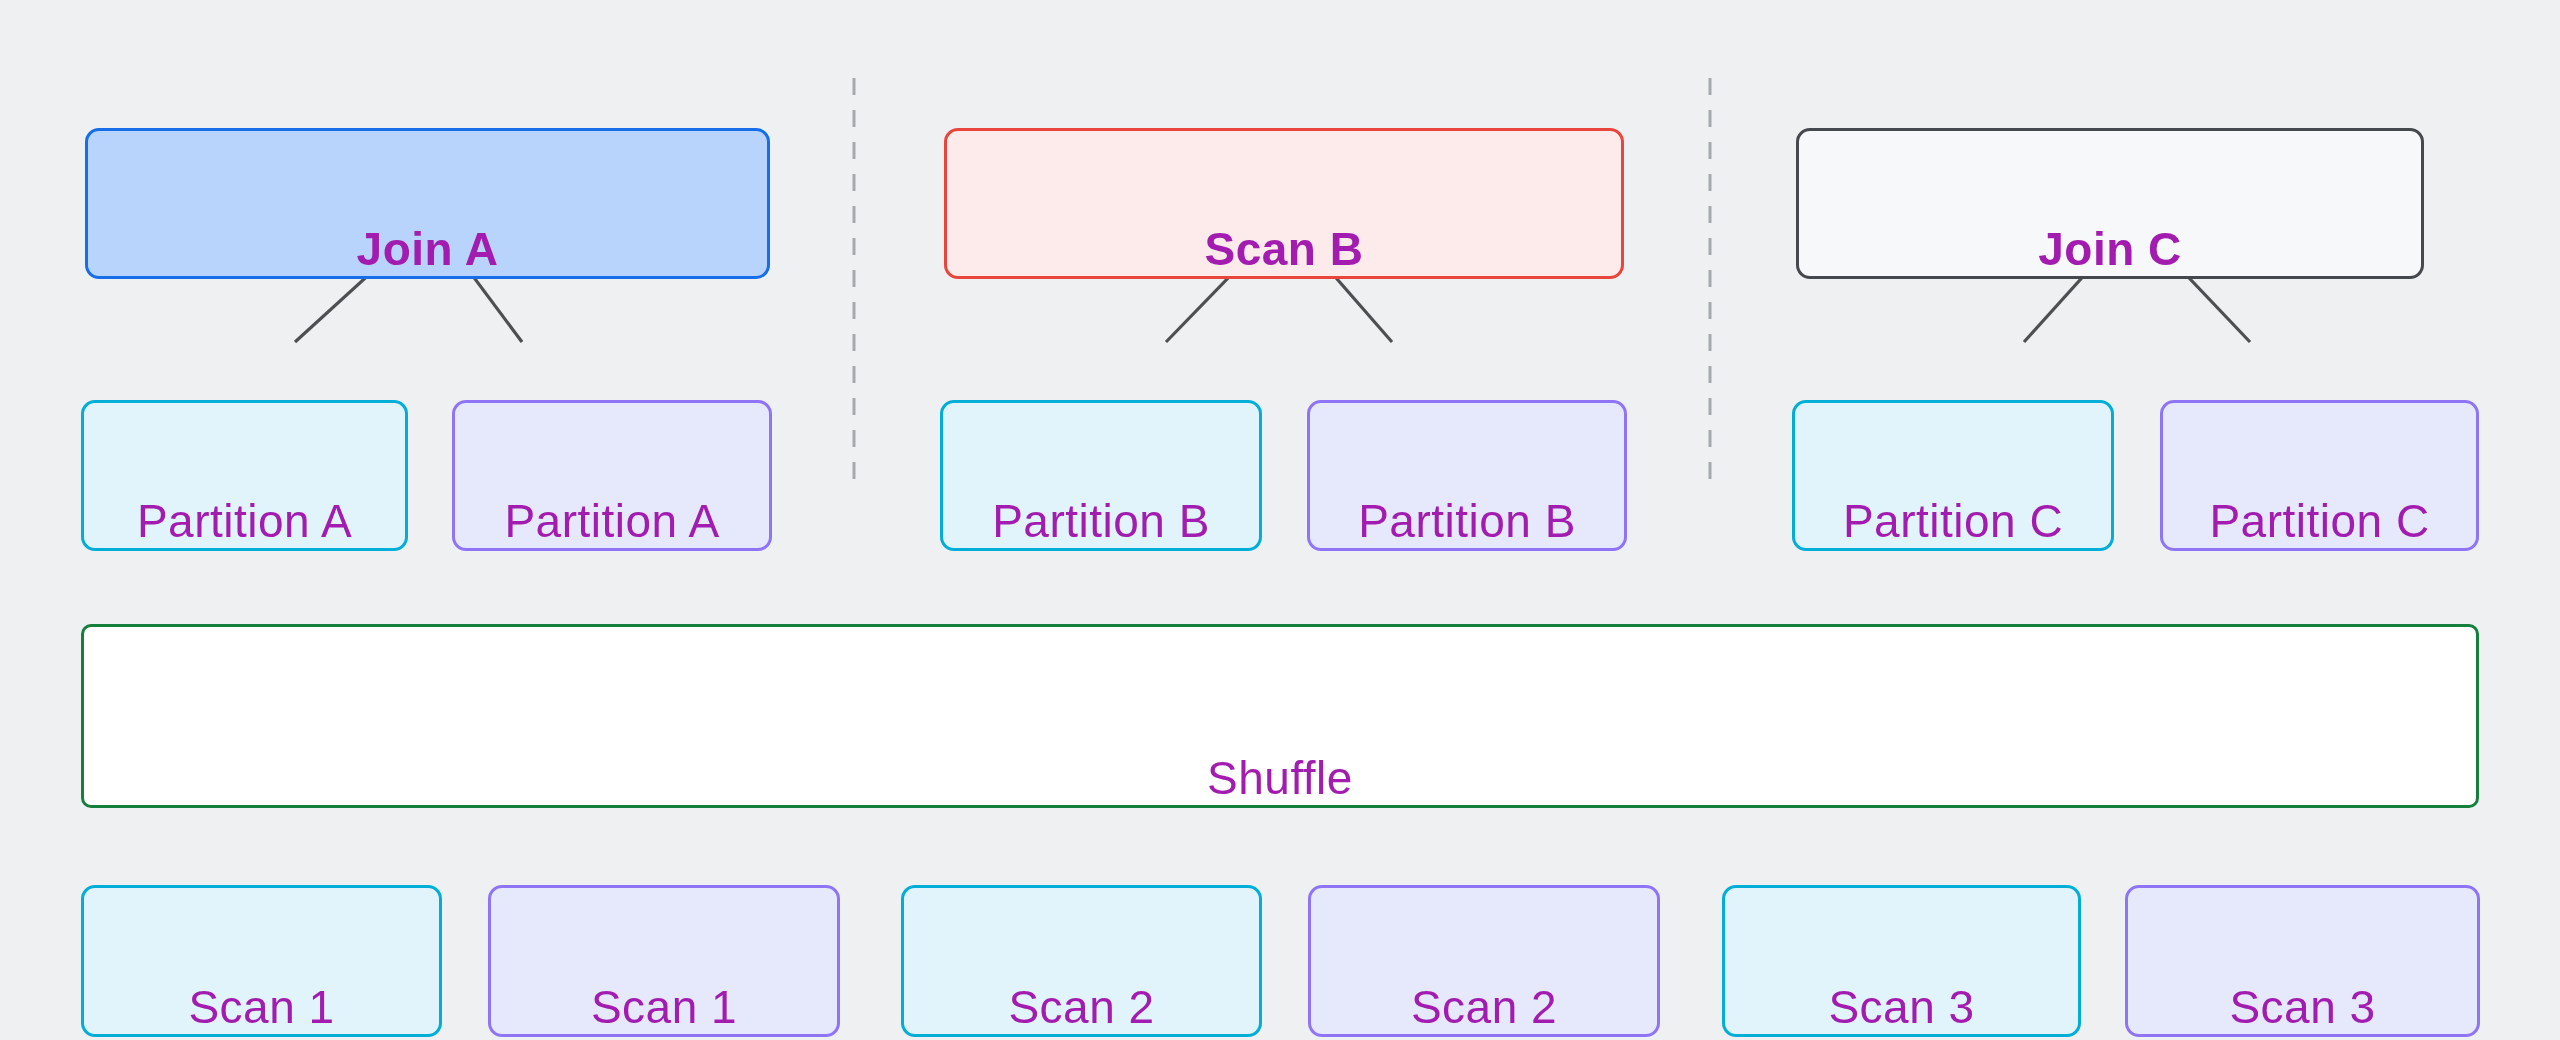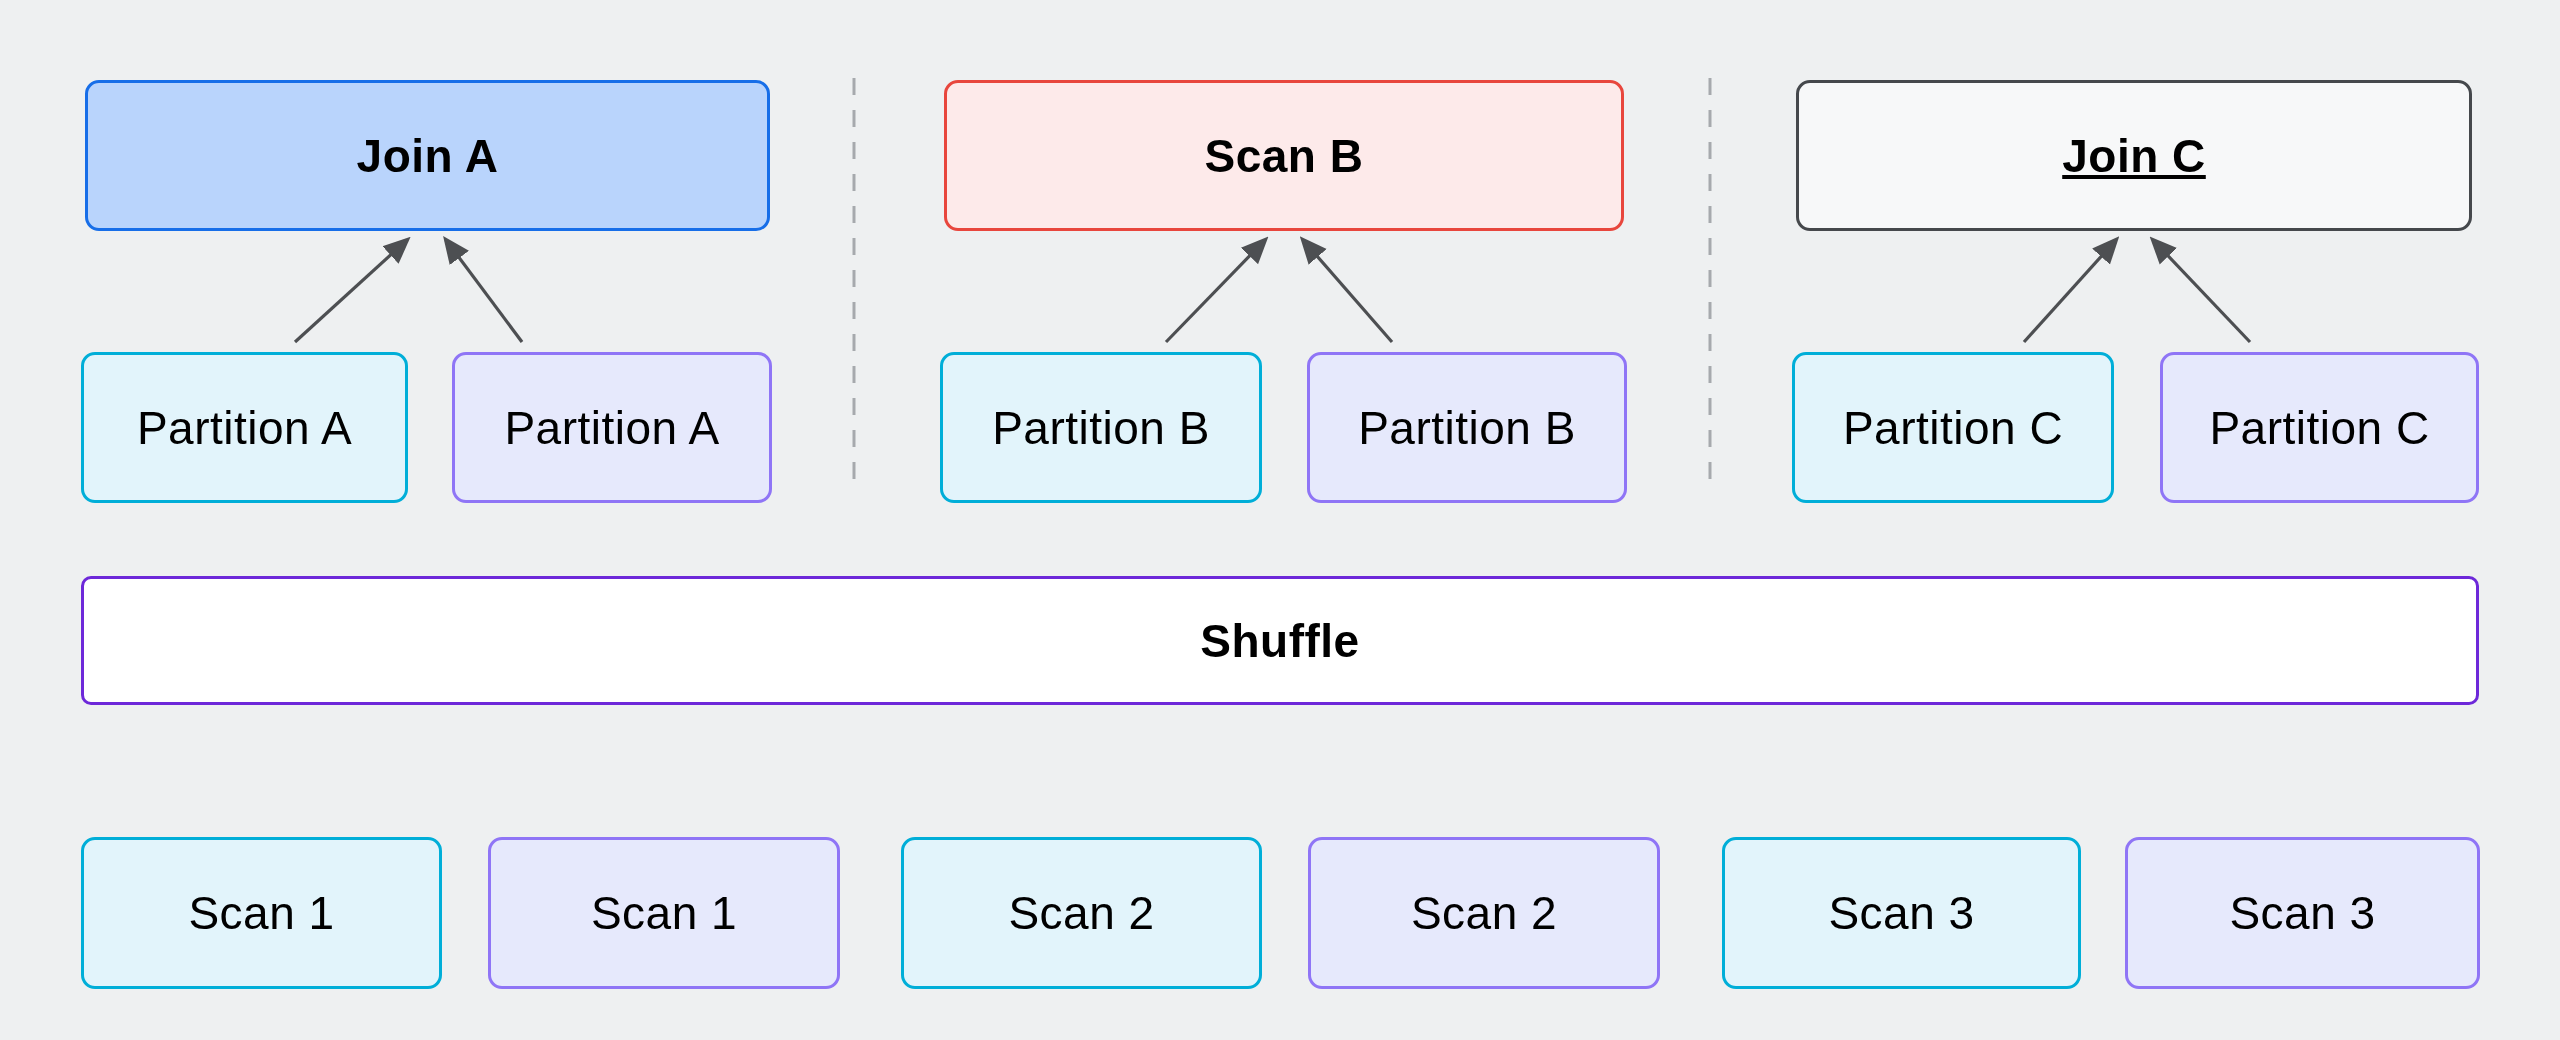--- a/index.html
+++ b/index.html
@@ -12,51 +12,52 @@
   }
   #canvas {
     position: relative;
     width: 2560px;
     height: 1040px;
     background: #eef0f1;
   }
   .node {
     position: absolute;
     display: flex;
-    align-items: center;
+    align-items: flex-end;
     justify-content: center;
     box-sizing: border-box;
     font-size: 46px;
-    color: #000000;
+    color: #a21caf;
     letter-spacing: 0.5px;
+    margin-top: 48px;
   }
   .node .lbl { white-space: nowrap; }
 
   
   .join { top: 80px; height: 151px; border-radius: 14px; font-weight: 600; }
   .join-a { left: 85px;   width: 685px; background: #b9d4fc; border: 3px solid #176ee8; }
   .join-b { left: 944px;  width: 680px; background: #fdeaea; border: 3px solid #e8463d; }
-  .join-c { left: 1796px; width: 676px; background: #f7f8f9; border: 3px solid #45484c; text-decoration: underline; }
+  .join-c { left: 1796px; width: 628px; background: #f7f8f9; border: 3px solid #45484c; }
 
   
   .part { top: 352px; height: 151px; border-radius: 14px; font-weight: 500; }
   .cyan   { background: #e2f4fb; border: 3px solid #00aed8; }
   .purple { background: #e6e9fc; border: 3px solid #8f75f6; }
   .part-a1 { left: 81px;   width: 327px; }
   .part-a2 { left: 452px;  width: 320px; }
   .part-b1 { left: 940px;  width: 322px; }
   .part-b2 { left: 1307px; width: 320px; }
   .part-c1 { left: 1792px; width: 322px; }
   .part-c2 { left: 2160px; width: 319px; }
 
   
   .shuffle {
-    left: 81px; top: 576px; width: 2398px; height: 129px;
-    background: #ffffff; border: 3px solid #6d28d9;
-    border-radius: 10px; font-weight: 700;
+    left: 81px; top: 576px; width: 2398px; height: 184px;
+    background: #ffffff; border: 3px solid #15803d;
+    border-radius: 10px; font-weight: 400;
   }
 
   
   .scan { top: 837px; height: 152px; border-radius: 14px; font-weight: 500; }
   .scan-1c { left: 81px;   width: 361px; }
   .scan-1p { left: 488px;  width: 352px; }
   .scan-2c { left: 901px;  width: 361px; }
   .scan-2p { left: 1308px; width: 352px; }
   .scan-3c { left: 1722px; width: 359px; }
   .scan-3p { left: 2125px; width: 355px; }

